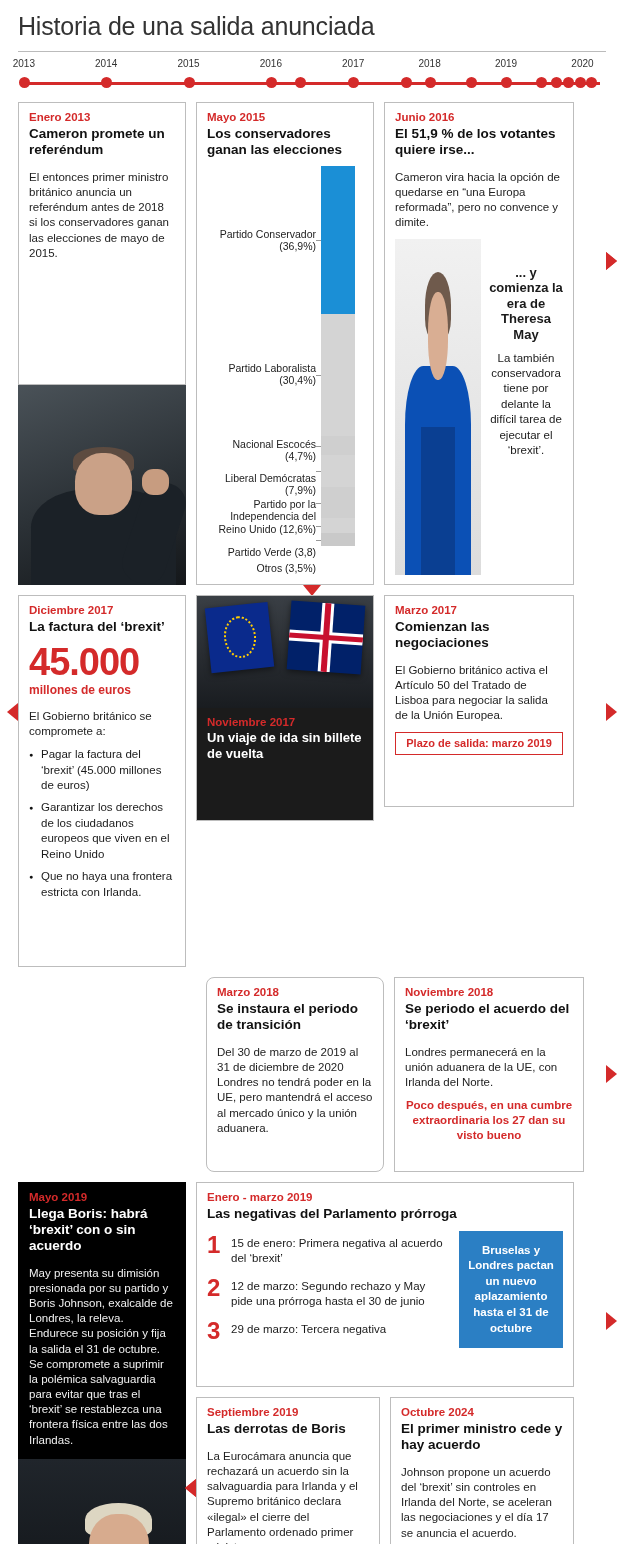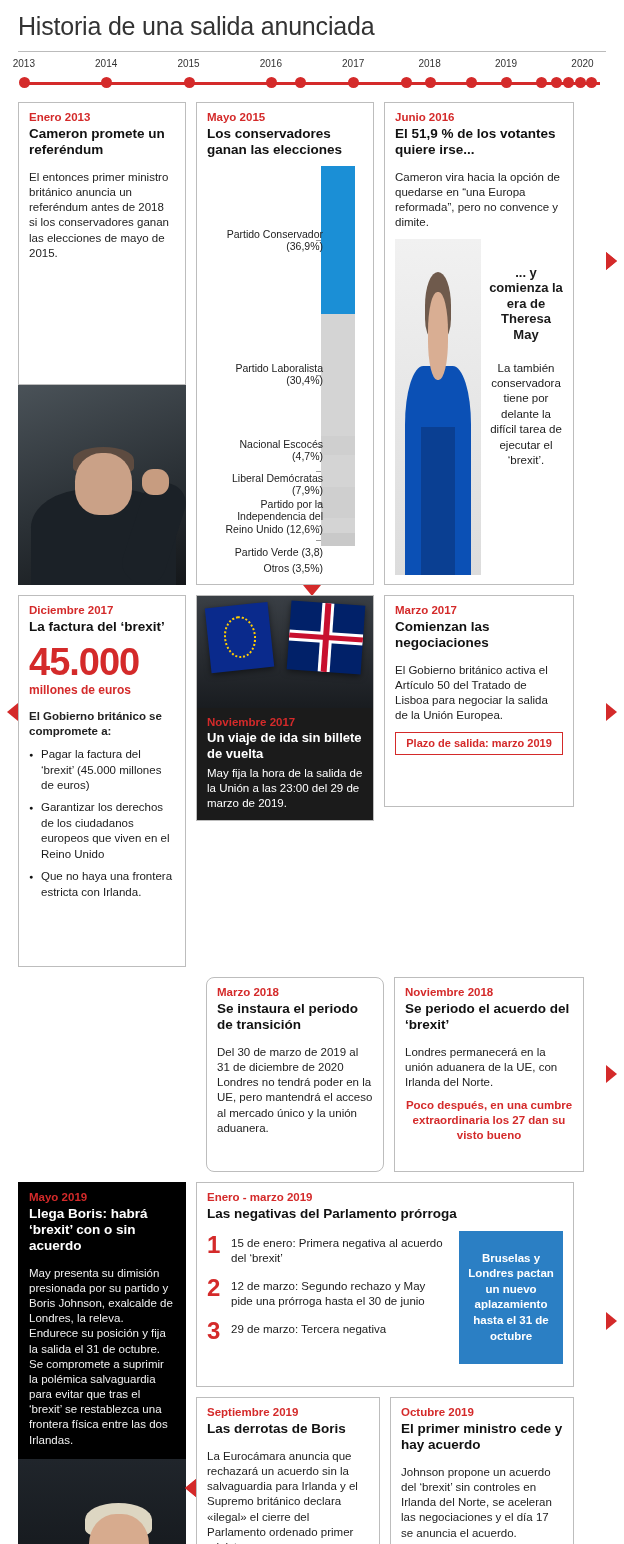--- a/index.html
+++ b/index.html
@@ -78,21 +78,21 @@
   .ph-flags .uk{position:absolute;right:6%;top:6%;width:42%;height:62%;background:#012169;transform:rotate(4deg);box-shadow:0 2px 6px rgba(0,0,0,.5);overflow:hidden;}
   .ph-flags .uk:before{content:"";position:absolute;left:0;top:42%;width:100%;height:16%;background:#fff;}
   .ph-flags .uk:after{content:"";position:absolute;left:42%;top:0;width:16%;height:100%;background:#fff;}
   .ph-flags .ukr1{position:absolute;left:0;top:46%;width:100%;height:8%;background:#c8102e;z-index:2;}
   .ph-flags .ukr2{position:absolute;left:46%;top:0;width:8%;height:100%;background:#c8102e;z-index:2;}
 
   
   .chart-wrap{position:relative;height:310px;margin-top:8px;}
   .bar-col{position:absolute;right:8px;top:0;width:34px;height:300px;background:#d4d4d4;}
   .bar-seg{position:absolute;right:0;width:34px;}
-  .chart-lbl{position:absolute;right:40px;text-align:right;font-size:10.5px;line-height:1.2;color:#222;}
+  .chart-lbl{position:absolute;right:47px;text-align:right;font-size:10.5px;line-height:1.2;color:#222;}
   .chart-tick{position:absolute;right:42px;width:5px;height:1px;background:#999;}
 
   
   .bignum{color:#d42a2a;font-weight:bold;font-size:38px;line-height:1;margin:8px 0 2px 0;letter-spacing:-1px;}
   .bignum-sub{color:#d42a2a;font-weight:bold;font-size:12px;margin-bottom:8px;}
   .bullets{font-size:11.5px;line-height:1.34;}
   .bullets div{margin-bottom:7px;padding-left:12px;position:relative;}
   .bullets div:before{content:"●";position:absolute;left:0;top:0;font-size:7px;line-height:16px;color:#111;}
 
   
@@ -104,28 +104,28 @@
   .redstrip{border:1px solid #d42a2a;color:#d42a2a;font-weight:bold;font-size:11px;padding:4px 6px;margin-top:8px;text-align:center;line-height:1.25;}
   .redtext{color:#d42a2a;font-weight:bold;font-size:11.5px;line-height:1.3;margin-top:8px;text-align:center;}
 
   
   .numlist{margin-top:6px;}
   .numrow{display:flex;gap:8px;align-items:flex-start;margin-bottom:10px;}
   .num{color:#d42a2a;font-weight:bold;font-size:24px;line-height:1;width:16px;flex:0 0 16px;}
   .numtxt{font-size:11.5px;line-height:1.3;padding-top:3px;}
 
   
-  .bluebox{background:#2b7fc4;color:#fff;font-weight:bold;font-size:11.5px;line-height:1.35;text-align:center;padding:20px 8px;box-sizing:border-box;}
+  .bluebox{background:#2b7fc4;color:#fff;font-weight:bold;font-size:11.5px;line-height:1.35;text-align:center;padding:12px 8px;box-sizing:border-box;}
   .cap-dark{background:#1b1b1b;color:#fff;padding:8px 10px;}
   .cap-dark .k{color:#d42a2a;font-weight:bold;font-size:11.5px;}
   .cap-dark .h{font-weight:bold;font-size:13px;line-height:1.2;margin:2px 0 5px 0;}
   .cap-dark .b{font-size:11.5px;line-height:1.3;}
 
   
-  .may-side{font-weight:bold;font-size:13px;line-height:1.2;text-align:center;margin-bottom:18px;}
+  .may-side{font-weight:bold;font-size:13px;line-height:1.2;text-align:center;margin-bottom:8px;}
   .may-body{font-size:11.5px;line-height:1.34;text-align:center;}
 </style>
 </head>
 <body>
 
 <div class="page">
 
   <div class="title">Historia de una salida anunciada</div>
   <div class="hrule"></div>
 
@@ -238,21 +238,21 @@
   </div>
 
   <div class="row r1">
 
     <div class="c1">
       <div class="card" style="min-height:372px;">
         <div class="kicker">Diciembre 2017</div>
         <div class="hdl">La factura del ‘brexit’</div>
         <div class="bignum">45.000</div>
         <div class="bignum-sub">millones de euros</div>
-        <div class="body" style="margin-bottom:8px;font-weight:bold;">
+        <div class="body" style="margin-bottom:8px;">
             <p>El Gobierno británico se compromete a:</p>
           </div>
         <div class="bullets">
           <div>Pagar la factura del ‘brexit’ (45.000 millones de euros)</div>
           <div>Garantizar los derechos de los ciudadanos europeos que viven en el Reino Unido</div>
           <div>Que no haya una frontera estricta con Irlanda.</div>
         </div>
       </div>
     </div>
 
@@ -263,21 +263,20 @@
               <div class="stars"></div>
             </div>
           <div class="uk">
               <div class="ukr1"></div>
               <div class="ukr2"></div>
             </div>
         </div>
         <div class="cap-dark" style="min-height:96px;">
           <div class="k">Noviembre 2017</div>
           <div class="h">Un viaje de ida sin billete de vuelta</div>
-          <div class="b">May fija la hora de la salida de la Unión a las 23:00 del 29 de marzo de 2019.</div>
         </div>
       </div>
       <div class="arrow-l" style="left:-11px;top:108px;"></div>
       <div class="arrow-l" style="right:-11px;top:108px;border-right:none;border-left:11px solid #d42a2a;"></div>
     </div>
 
     <div class="c3">
       <div class="card" style="min-height:212px;">
         <div class="kicker">Marzo 2017</div>
         <div class="hdl">Comienzan las negociaciones</div>
@@ -362,21 +361,21 @@
             <div class="kicker">Septiembre 2019</div>
             <div class="hdl">Las derrotas de Boris</div>
             <div class="body">
                 <p>La Eurocámara anuncia que rechazará un acuerdo sin la salvaguardia para Irlanda y el Supremo británico declara «ilegal» el cierre del Parlamento ordenado primer ministro.</p>
               </div>
           </div>
           <div class="arrow-l" style="left:-11px;top:82px;"></div>
         </div>
         <div style="width:184px;">
           <div class="card" style="min-height:180px;">
-            <div class="kicker">Octubre 2019</div>
+            <div class="kicker">Octubre 2024</div>
             <div class="hdl">El primer ministro cede y hay acuerdo</div>
             <div class="body">
                 <p>Johnson propone un acuerdo del ‘brexit’ sin controles en Irlanda del Norte, se aceleran las negociaciones y el día 17 se anuncia el acuerdo.</p>
               </div>
           </div>
           <div class="arrow-l" style="left:-11px;top:82px;"></div>
         </div>
       </div>
     </div>
   </div>

